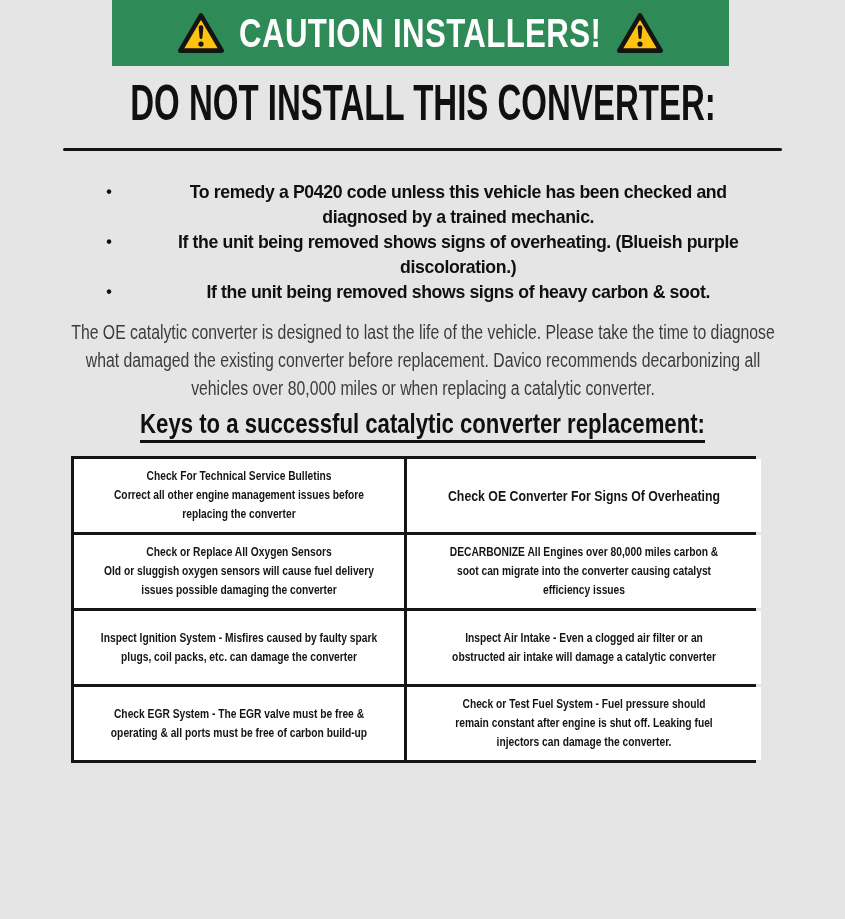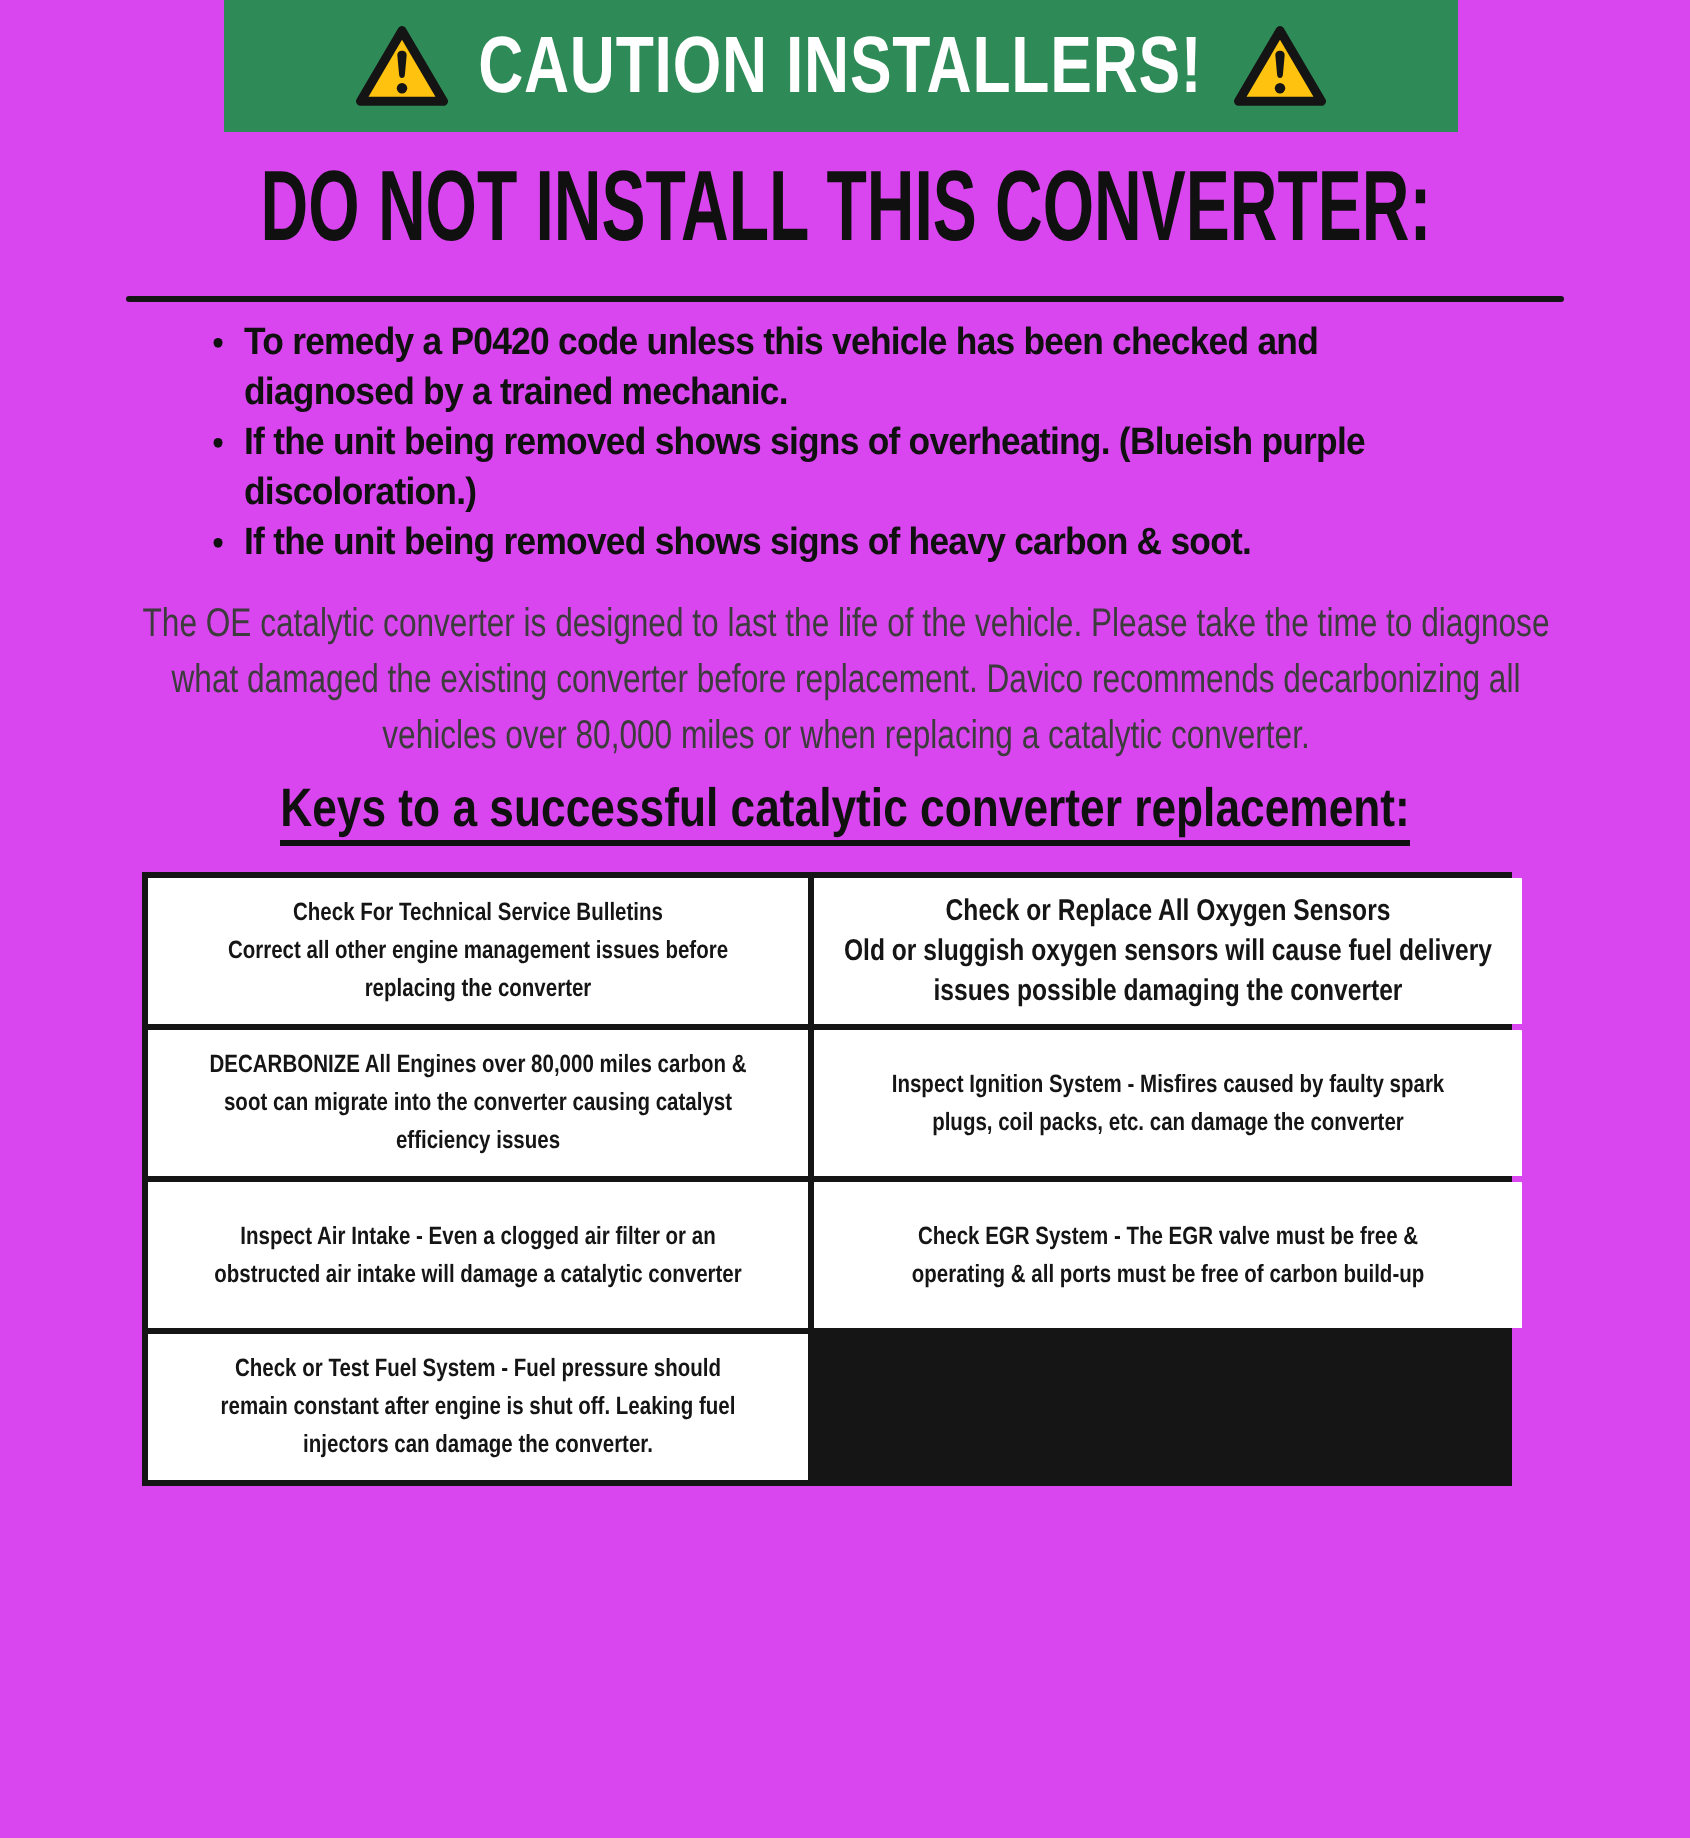--- a/index.html
+++ b/index.html
@@ -1,19 +1,19 @@
 <!DOCTYPE html>
 <html><head>
 <meta charset="utf-8">
 <style>
   * { margin:0; padding:0; box-sizing:content-box; }
   html,body { background:#ffffff; }
   .page {
     position:relative; width:845px; height:919px; overflow:hidden;
-    background:#d946ef; font-family:"Liberation Sans", sans-serif; color:#151515;
+    background:#e5e5e5; font-family:"Liberation Sans", sans-serif; color:#151515;
   }
   
   .banner {
     width:617px; height:66px; margin-left:112px;
     background:#2E8B57;
     display:flex; align-items:center; justify-content:center; gap:8px;
   }
   .banner-text {
     color:#ffffff; font-weight:bold; font-size:40px; white-space:nowrap;
     letter-spacing:0.5px; transform:scaleX(0.78); margin:0 -44px;
@@ -21,21 +21,21 @@
   .tri-icon { display:block; flex:0 0 auto; }
   
   .headline {
     width:1000px; margin:12px 0 0 -77px;
     text-align:center; white-space:nowrap;
     font-size:50px; line-height:50px; font-weight:bold; color:#101010;
     transform:scaleX(0.66);
   }
   .rule { width:719px; height:3px; background:#151515; border-radius:2px; margin:20px 0 0 63px; }
   
-  .warnings { list-style:none; margin:8px 0 0 0; padding-left:122px; }
+  .warnings { list-style:none; margin:28px 0 0 0; padding-left:122px;text-align:center; }
   .warnings li {
     position:relative; font-weight:bold; font-size:19px; line-height:25px;
     letter-spacing:-0.4px; white-space:pre-line; color:#101010;
     transform:scaleX(0.93); transform-origin:left center;
   }
   .warnings li::before {
     content:"\2022"; position:absolute; left:-17px; top:0;
     font-size:17px; line-height:25px;
   }
   
@@ -103,20 +103,23 @@
     <span class="keys-underline">Keys to a successful catalytic converter replacement:</span>
   </h2>
 
   <div class="grid-table">
     <div class="cell">
         <div class="cell-text">Check For Technical Service Bulletins
 Correct all other engine management issues before
 replacing the converter</div>
       </div>
     <div class="cell">
+        <div class="cell-text">Check OE Converter For Signs Of Overheating</div>
+      </div>
+    <div class="cell">
         <div class="cell-text">Check or Replace All Oxygen Sensors
 Old or sluggish oxygen sensors will cause fuel delivery
 issues possible damaging the converter</div>
       </div>
     <div class="cell">
         <div class="cell-text">DECARBONIZE All Engines over 80,000 miles carbon &amp;
 soot can migrate into the converter causing catalyst
 efficiency issues</div>
       </div>
     <div class="cell">

